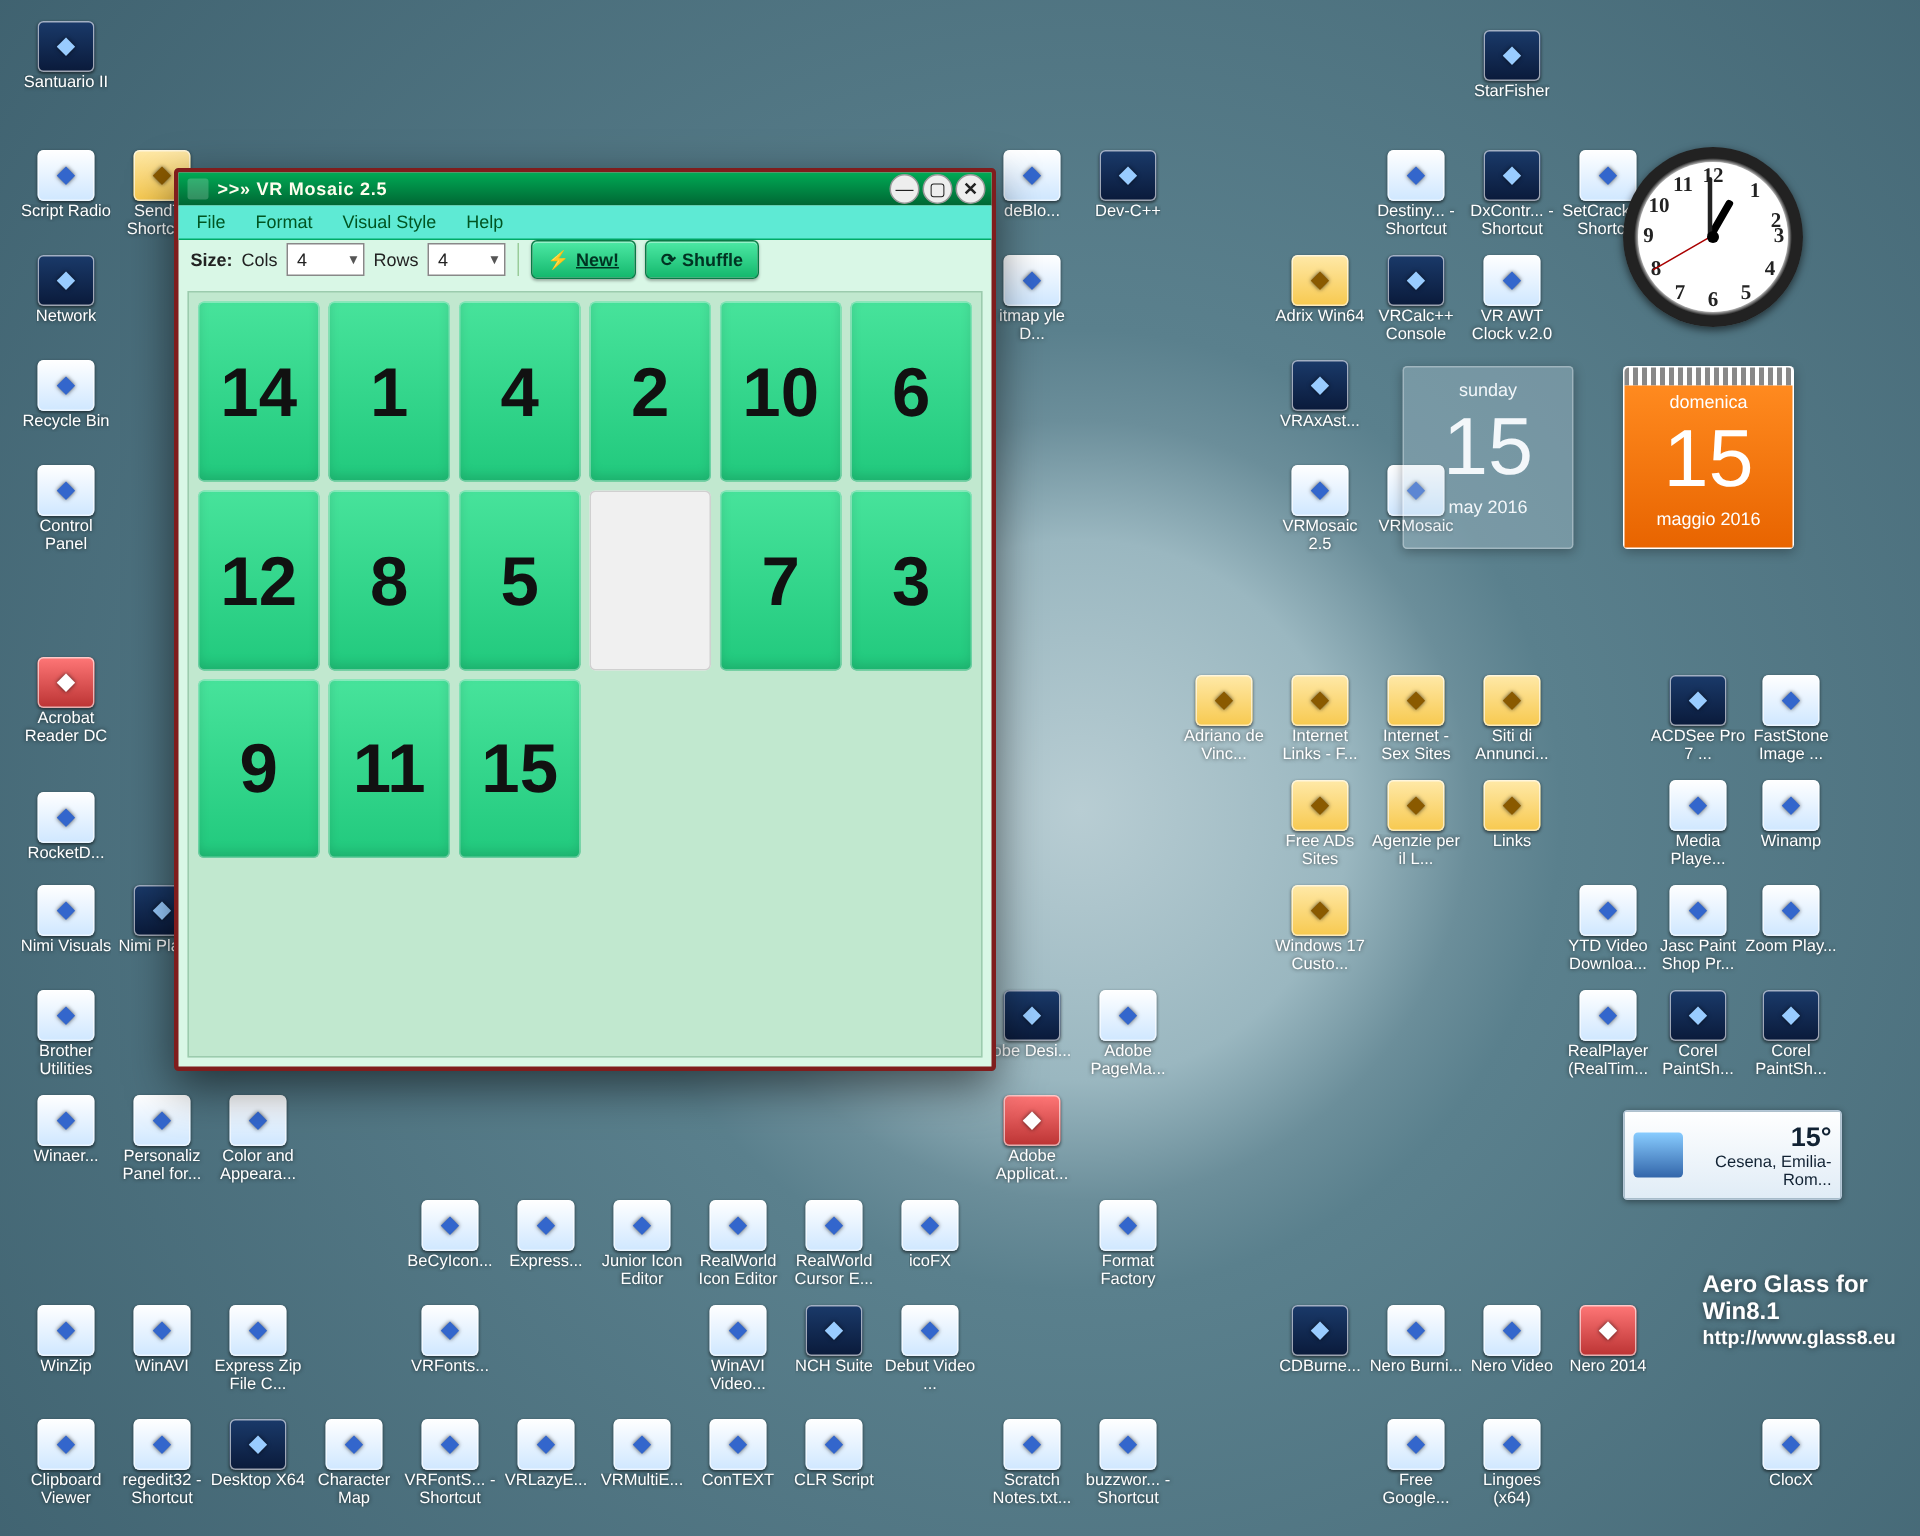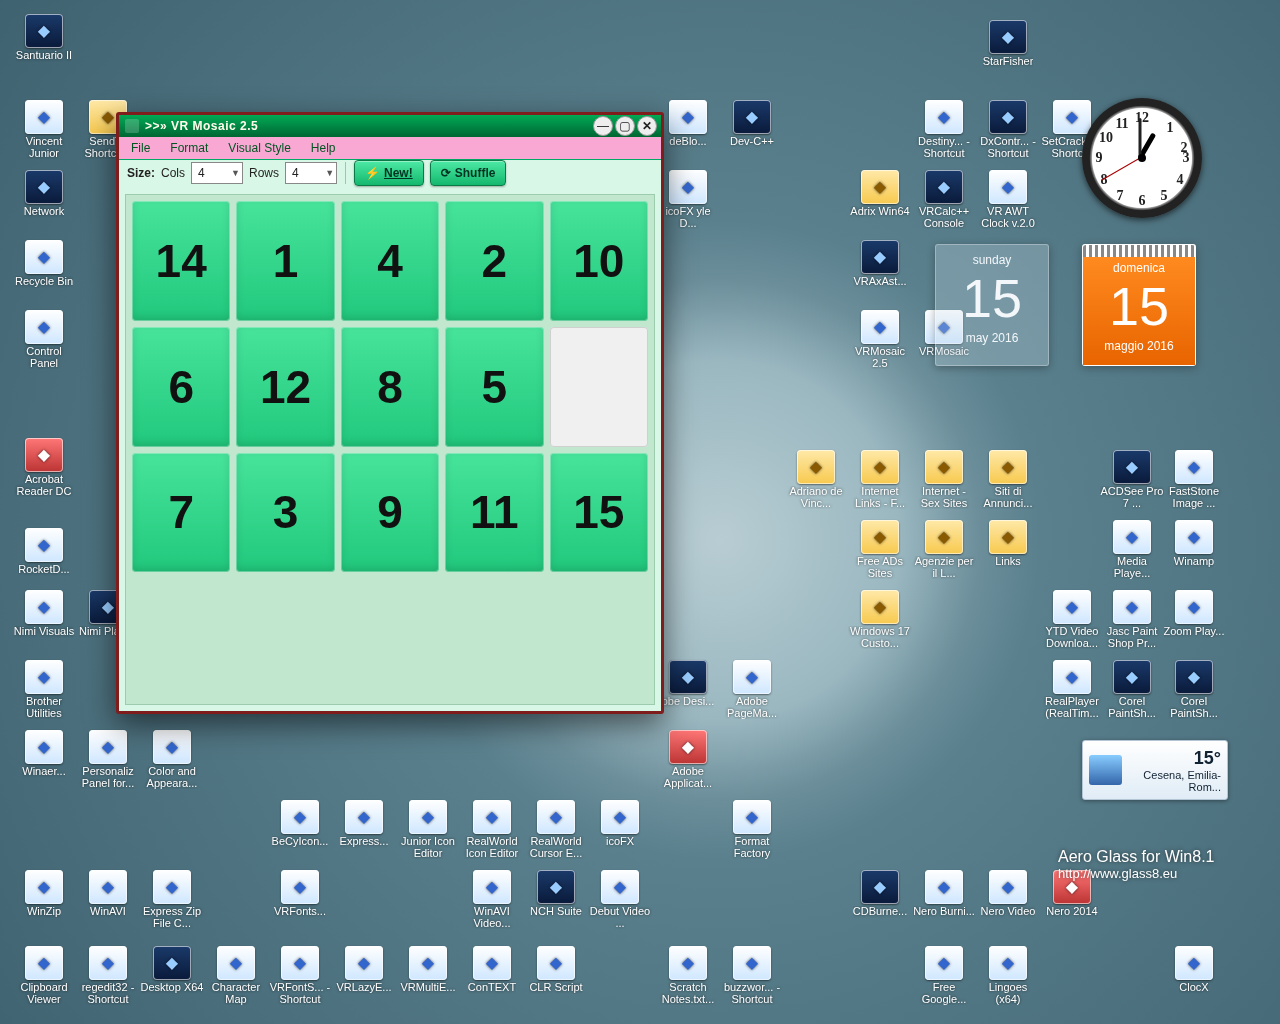--- a/index.html
+++ b/index.html
@@ -123,23 +123,24 @@
     border:1px solid #b4c6d6;
     border-radius:3px;
     display:flex; justify-content:space-between; align-items:center;
     padding:4px 6px;
     color:#123;
     font-size:11px;
     box-shadow: 0 1px 4px rgba(0,0,0,.4);
   }
   .weather .t { font-size:18px; font-weight:600; }
   .watermark {
-    position:absolute; top:848px; left:1058px;
+    position:absolute; top:848px; left:1135px;
     color:#fff; text-align:left;
     text-shadow:0 0 4px rgba(0,0,0,.6);
+    font-weight:bold;
   }
   .watermark .l1 { font-size:16px; }
   .watermark .l2 { font-size:13px; }
 
   
   .win {
     position: absolute;
     top: 112px; left: 116px;
     width: 542px; height: 596px;
     background: #d9f7e6;
@@ -163,21 +164,21 @@
     border-radius:50%;
     background:#eee; color:#222;
     display:flex; align-items:center; justify-content:center;
     font-size:12px; line-height:1;
     border:1px solid #999;
     cursor:pointer;
   }
   .tbtn.close { font-weight:bold; }
   .menubar {
     height:22px;
-    background:#f9a8d4;
+    background:#5eead4;
     display:flex; align-items:center;
     padding:0 2px;
     font-size:12px;
     color:#052;
     border-bottom:1px solid #0a6;
   }
   .menubar .mi { padding:2px 10px; cursor:pointer; }
   .toolbar {
     display:flex; align-items:center;
     padding:4px 8px;
@@ -225,21 +226,21 @@
   .sep { width:1px; height:22px; background:#9c9; margin:0 2px; }
   .grid-wrap {
     flex:1;
     margin:2px 6px 6px 6px;
     background:#c1e8cf;
     border:1px solid #9ccbae;
     padding:6px;
   }
   .grid {
     display:grid;
-    grid-template-columns: repeat(5, 1fr);
+    grid-template-columns: repeat(6, 1fr);
     grid-template-rows: repeat(4, 1fr);
     gap:6px;
     width:100%; height:100%;
   }
   .tile {
     background: linear-gradient(#47e39b,#21c97d);
     border-radius:4px;
     display:flex; align-items:center; justify-content:center;
     font-family: Arial, sans-serif;
     font-size:46px;
@@ -258,21 +259,21 @@
 </head>
 <body>
 
 <div class="desk" id="desk">
     <div class="icon" style="left: 12px; top: 14px;">
       <div class="ibox d">◆</div>
       <span>Santuario II</span>
     </div>
     <div class="icon" style="left: 12px; top: 100px;">
       <div class="ibox ">◆</div>
-      <span>Vincent Junior</span>
+      <span>Script Radio</span>
     </div>
     <div class="icon" style="left: 12px; top: 170px;">
       <div class="ibox d">◆</div>
       <span>Network</span>
     </div>
     <div class="icon" style="left: 12px; top: 240px;">
       <div class="ibox ">◆</div>
       <span>Recycle Bin</span>
     </div>
     <div class="icon" style="left: 12px; top: 310px;">
@@ -402,21 +403,21 @@
     <div class="icon" style="left: 588px; top: 870px;">
       <div class="ibox ">◆</div>
       <span>Debut Video ...</span>
     </div>
     <div class="icon" style="left: 656px; top: 100px;">
       <div class="ibox ">◆</div>
       <span>deBlo...</span>
     </div>
     <div class="icon" style="left: 656px; top: 170px;">
       <div class="ibox ">◆</div>
-      <span>icoFX yle D...</span>
+      <span>itmap yle D...</span>
     </div>
     <div class="icon" style="left: 656px; top: 660px;">
       <div class="ibox d">◆</div>
       <span>obe Desi...</span>
     </div>
     <div class="icon" style="left: 656px; top: 730px;">
       <div class="ibox r">◆</div>
       <span>Adobe Applicat...</span>
     </div>
     <div class="icon" style="left: 656px; top: 946px;">

